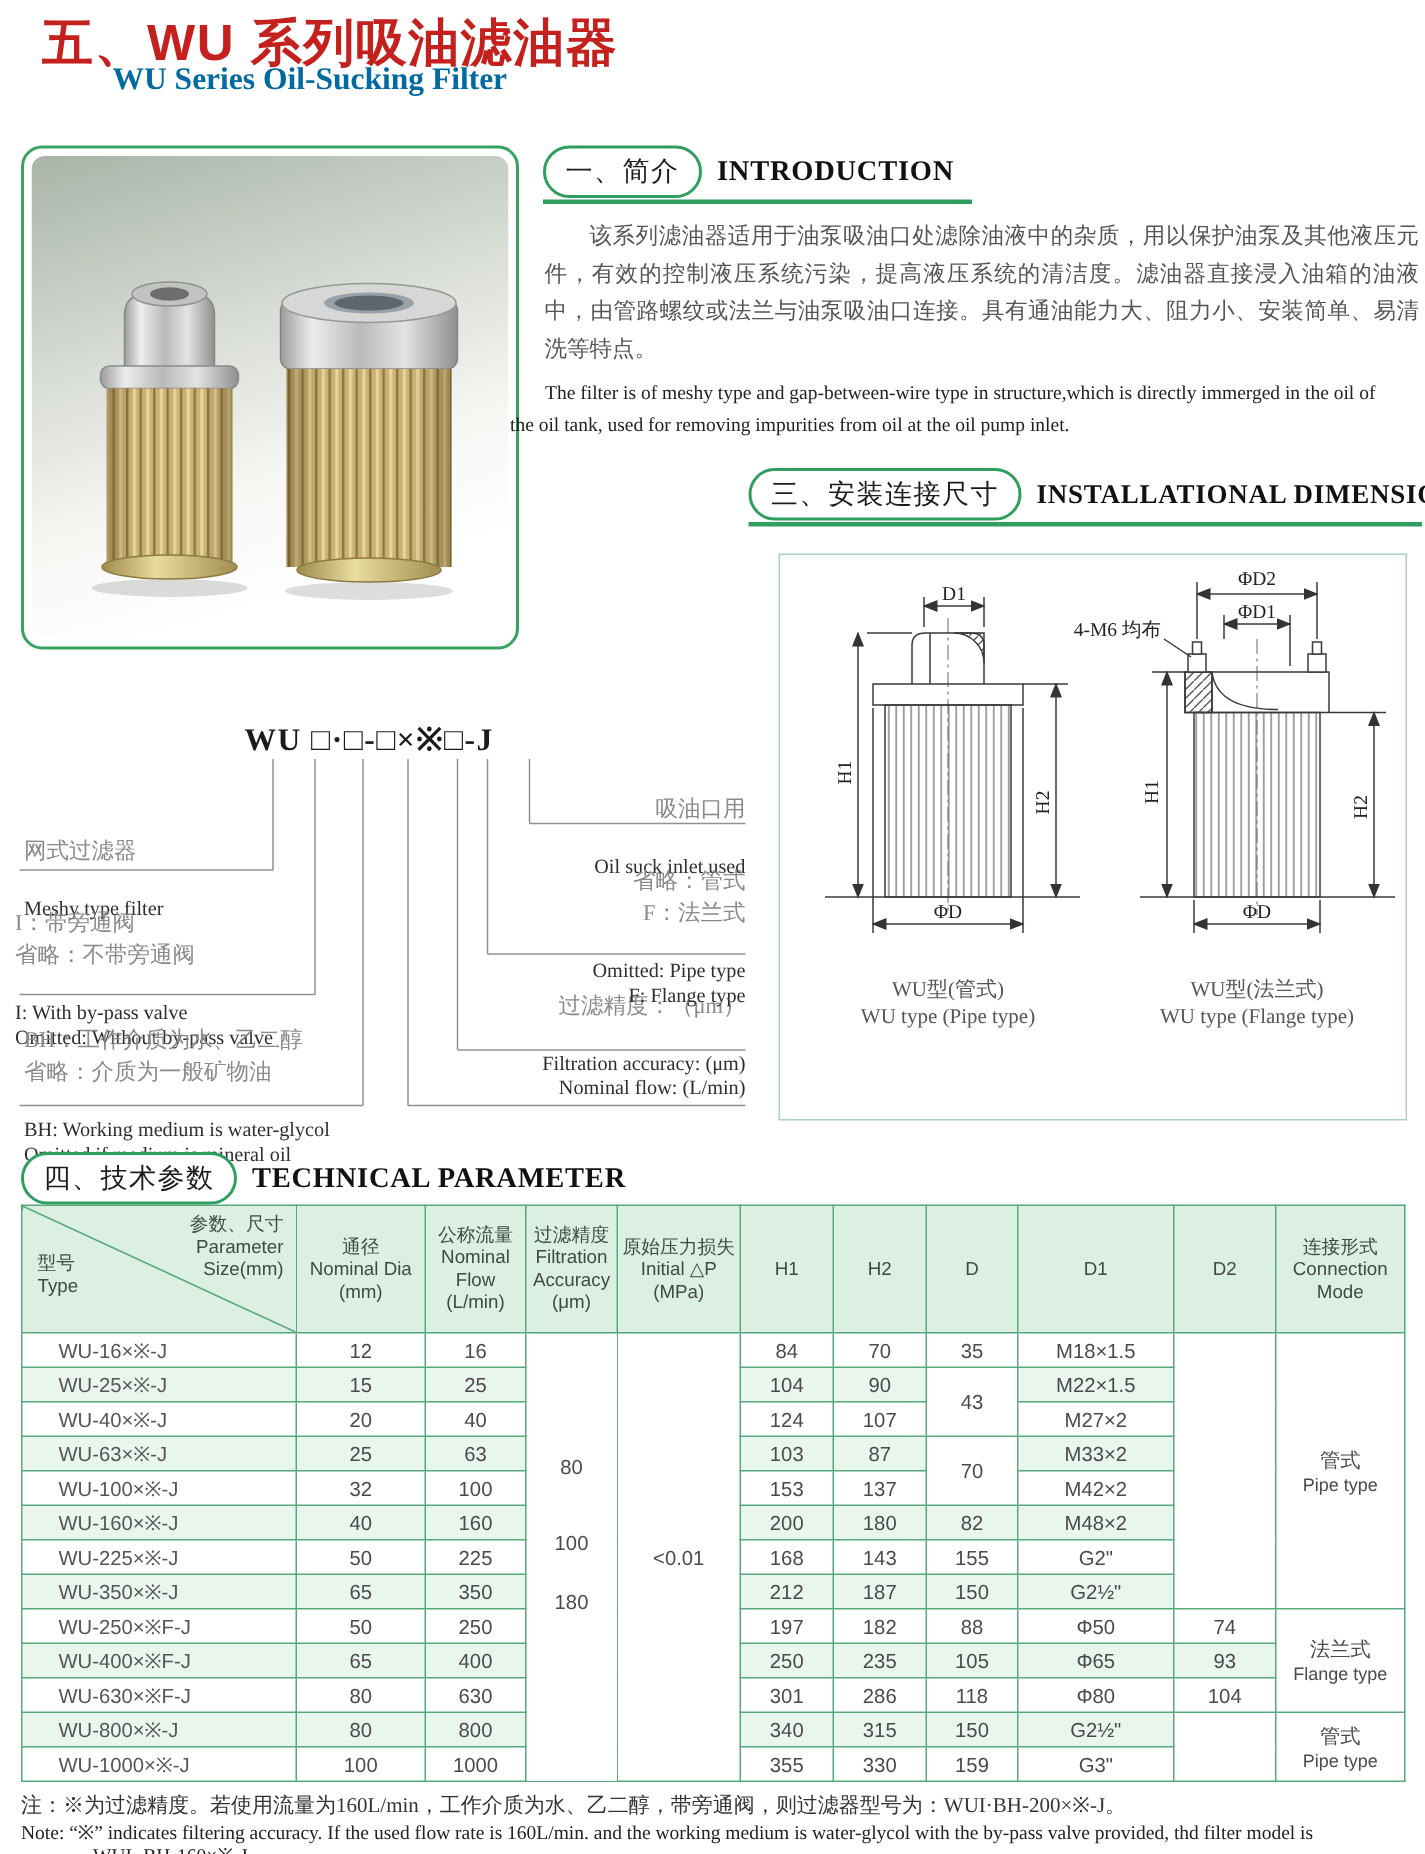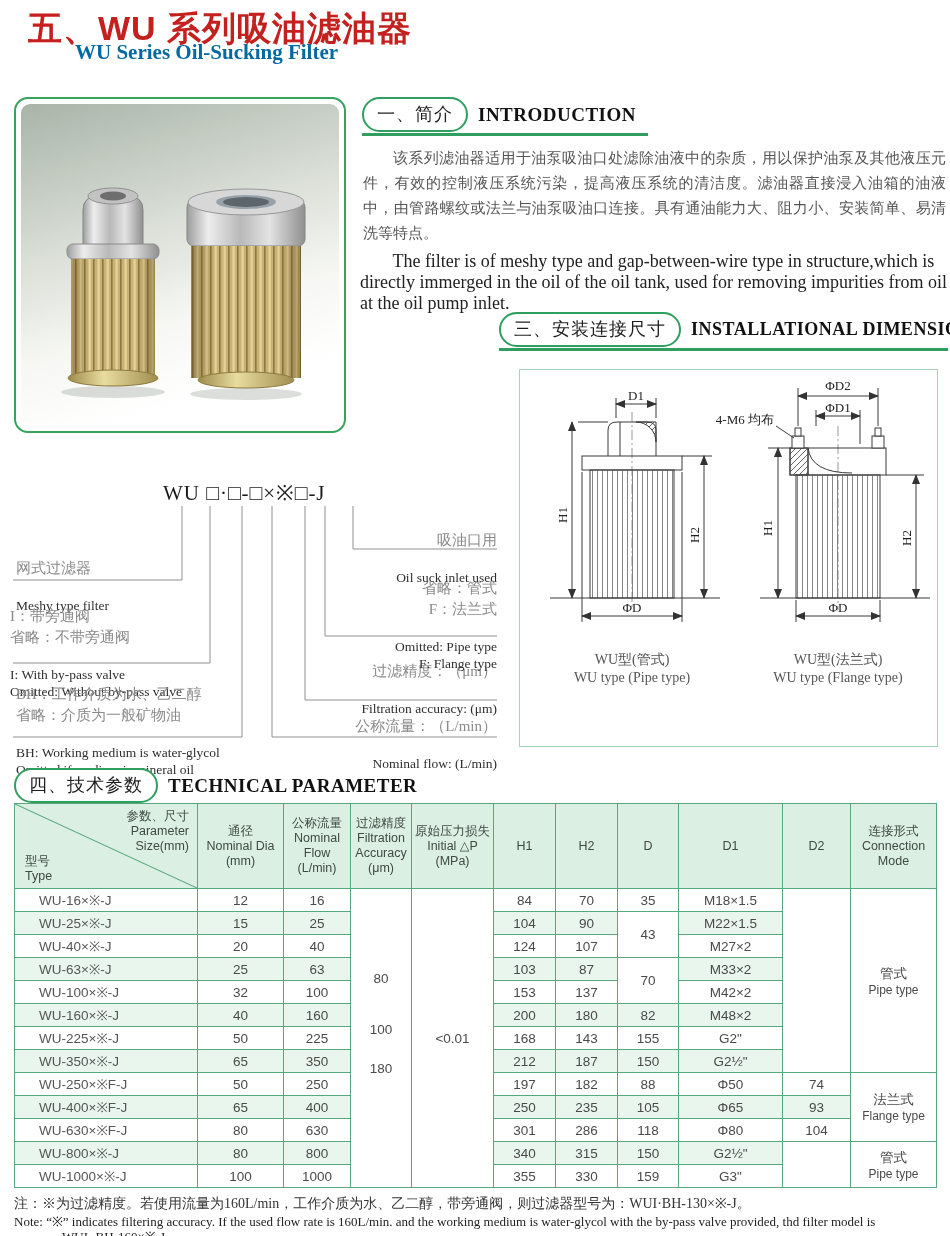--- a/index.html
+++ b/index.html
@@ -16,45 +16,45 @@
   .pill { display:inline-block; border:2px solid #2f9e5f; border-radius:18px; background:#fff; padding:3px 13px 4px; font-size:18px; font-weight:normal; color:#1c1c1c; letter-spacing:1px; }
   .sec-en { margin-left:10px; font-family:"Liberation Serif",serif; font-weight:bold; font-size:19px; color:#111; letter-spacing:.5px; }
   .sec-line { height:3px; background:#2f9e5f; margin-top:1px; }
 
   
   .photo { position:absolute; left:14px; top:97px; width:332px; height:336px; border:2px solid #36a35f; border-radius:14px; overflow:hidden; background:#fff; padding:5px; }
   .photo svg { display:block; border-radius:9px; }
 
   
   .cn-para { position:absolute; left:363px; top:146px; width:583px; font-family:"Liberation Serif",serif; font-size:15px; line-height:25px; color:#555; text-align:justify; text-indent:2em; }
-  .en-para { position:absolute; left:360px; top:251px; width:588px; font-family:"Liberation Serif",serif; font-size:18px; line-height:21px; color:#222; text-indent:1.8em; }
+  .en-para { position:absolute; left:340px; top:251px; width:588px; font-family:"Liberation Serif",serif; font-size:13px; line-height:21px; color:#222; text-indent:1.8em; }
 
   
   .dims-box { position:absolute; left:519px; top:369px; width:419px; height:378px; border:1px solid #a7d3b8; background:#fff; }
 
   
   .type-diagram { position:absolute; left:0; top:470px; width:500px; height:300px; }
-  .type-code { position:absolute; left:163px; top:8px; font-family:"Liberation Serif",serif; font-size:21px; font-weight:normal; color:#1a1a1a; letter-spacing:1px; white-space:nowrap; }
+  .type-code { position:absolute; left:163px; top:8px; font-family:"Liberation Serif",serif; font-size:21px; font-weight:bold; color:#1a1a1a; letter-spacing:1px; white-space:nowrap; }
   .td-label { position:absolute; white-space:pre-line; }
   .td-cn { font-size:15px; line-height:21px; color:#8a8a8a; font-family:"Liberation Serif",serif; }
   .td-en { font-size:13.5px; line-height:17px; color:#2e2e2e; font-family:"Liberation Serif",serif; }
   .td-right { text-align:right; width:247px; left:250px; }
 
   
   .param-table { position:absolute; left:14px; top:803px; border-collapse:collapse; table-layout:fixed; width:922px; }
   .param-table th, .param-table td { border:1px solid #58a87e; }
   .param-table thead th { background:#dcefe3; font-weight:normal; color:#3f4a44; font-size:12.5px; line-height:15px; white-space:pre-line; height:78px; vertical-align:middle; text-align:center; }
   .param-table td { height:23px; font-size:13.5px; color:#4a4a4a; text-align:center; background:#fff; vertical-align:middle; }
   .param-table tbody tr:nth-child(even) td { background:#e9f6ee; }
   .param-table td.white { background:#fff !important; }
   .param-table td.type { text-align:left; padding-left:24px; color:#555; }
   th.corner { position:relative; padding:12px; }
   .corner-svg { position:absolute; left:0; top:0; width:100%; height:100%; }
   .corner-top { position:absolute; top:5px; right:8px; text-align:right; font-size:12.5px; line-height:15px; white-space:pre-line; color:#3f4a44; }
-  .corner-bottom { position:absolute; bottom:4px; left:10px; text-align:left; font-size:12.5px; line-height:15px; white-space:pre-line; color:#3f4a44; }
+  .corner-bottom { position:absolute; bottom:23px; left:10px; text-align:left; font-size:12.5px; line-height:15px; white-space:pre-line; color:#3f4a44; }
   td.acc-cell { position:relative; }
   .acc-v { position:absolute; left:0; right:0; text-align:center; transform:translateY(-50%); }
   .acc-1 { top:30%; } .acc-2 { top:47%; } .acc-3 { top:60%; }
   .conn-cn { font-size:13.5px; color:#4a4a4a; }
   .conn-en { font-size:12px; color:#4a4a4a; }
 
   
   .note-cn { position:absolute; left:14px; top:1193px; width:930px; font-family:"Liberation Serif",serif; font-size:14px; color:#333; }
   .note-en1 { position:absolute; left:14px; top:1212px; width:930px; font-family:"Liberation Serif",serif; font-size:13px; color:#222; }
   .note-en2 { position:absolute; left:62px; top:1227px; font-family:"Liberation Serif",serif; font-size:13px; color:#222; }
@@ -284,21 +284,20 @@
       <div class="td-cn">过滤精度：（μm）</div>
       <div class="td-en">Filtration accuracy: (μm)</div>
     </div>
     <div class="td-label td-right" style="top:90px;">
       <div class="td-cn">省略：管式
 F：法兰式</div>
       <div class="td-en">Omitted: Pipe type
 F: Flange type</div>
     </div>
     <div class="td-label td-right" style="top:228px;">
-      <div class="td-cn">公称流量：（L/min）</div>
       <div class="td-en">Nominal flow: (L/min)</div>
     </div>
   </div>
 
   <div class="sec" style="left:14px; top:768px; width:466px;">
     <div class="sec-row">
       <span class="pill">四、技术参数</span>
       <span class="sec-en">TECHNICAL PARAMETER</span>
     </div>
     <div class="sec-line"></div>
@@ -489,17 +488,17 @@
         <td>100</td>
         <td>1000</td>
         <td>355</td>
         <td>330</td>
         <td>159</td>
         <td>G3"</td>
       </tr>
     </tbody>
   </table>
 
-  <div class="note-cn">注：※为过滤精度。若使用流量为160L/min，工作介质为水、乙二醇，带旁通阀，则过滤器型号为：WUI·BH-130×※-J。</div>
+  <div class="note-cn">注：※为过滤精度。若使用流量为160L/min，工作介质为水、乙二醇，带旁通阀，则过滤器型号为：WUI·BH-200×※-J。</div>
   <div class="note-en1">Note: “※” indicates filtering accuracy. If the used flow rate is 160L/min. and the working medium is water-glycol with the by-pass valve provided, thd filter model is</div>
   <div class="note-en2">WUI ·BH-160×※-J.</div>
 
 </div>
 
 </body></html>

